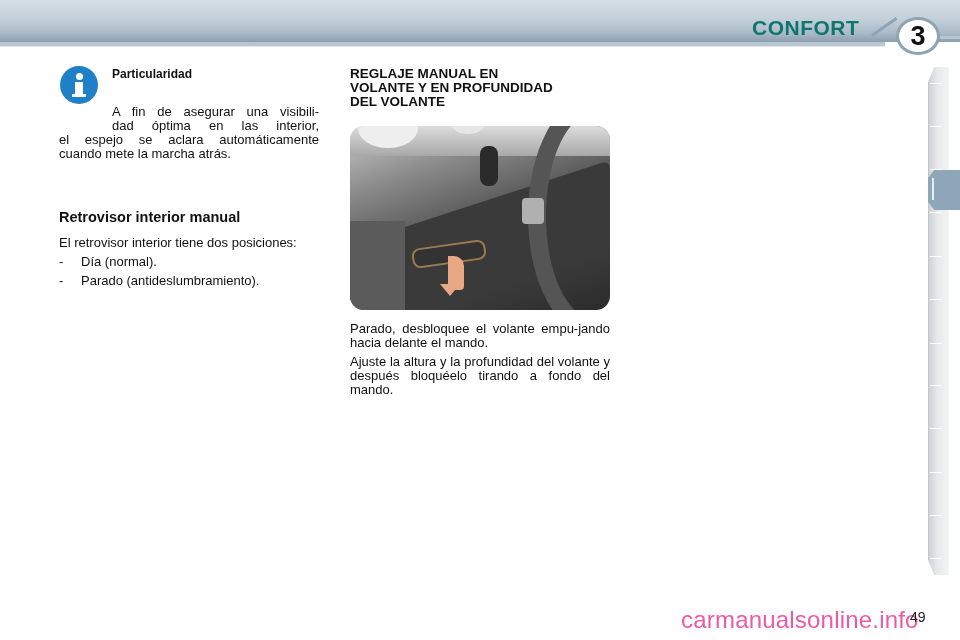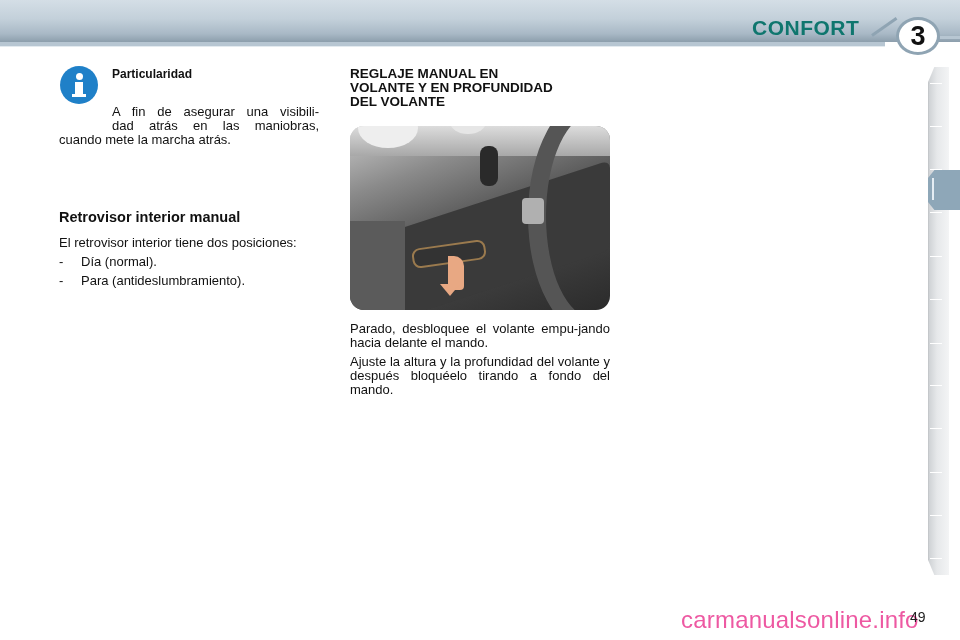--- a/index.html
+++ b/index.html
@@ -69,34 +69,35 @@
 <div class="badge">3</div>
 
 <div class="info-icon">
   <div class="dot"></div>
     <div class="stem"></div>
     <div class="base"></div>
 </div>
 <div class="note-title">Particularidad</div>
 <div class="note-text">
   <span class="line indent">A fin de asegurar una visibili-</span>
-  <span class="line indent">dad atrás en las maniobras,</span>
+  <span class="line indent">dad óptima en las interior,</span>
+  <span class="line">el espejo se aclara automáticamente</span>
   <span class="line last">cuando mete la marcha atrás.</span>
 </div>
 
 <div class="h2">Retrovisor interior manual</div>
 <div class="body-left">
   <p>El retrovisor interior tiene dos posiciones:</p>
   <div class="bullet">
     <span class="dash">-</span>
     <span>Día (normal).</span>
   </div>
   <div class="bullet">
     <span class="dash">-</span>
-    <span>Para (antideslumbramiento).</span>
+    <span>Parado (antideslumbramiento).</span>
   </div>
 </div>
 
 <div class="h3">
   <div>REGLAJE MANUAL EN</div>
   <div>VOLANTE Y EN PROFUNDIDAD</div>
   <div>DEL VOLANTE</div>
 </div>
 <div class="photo" title="steering-column-adjustment-lever-photo">
   <div class="dash-strip"></div>

